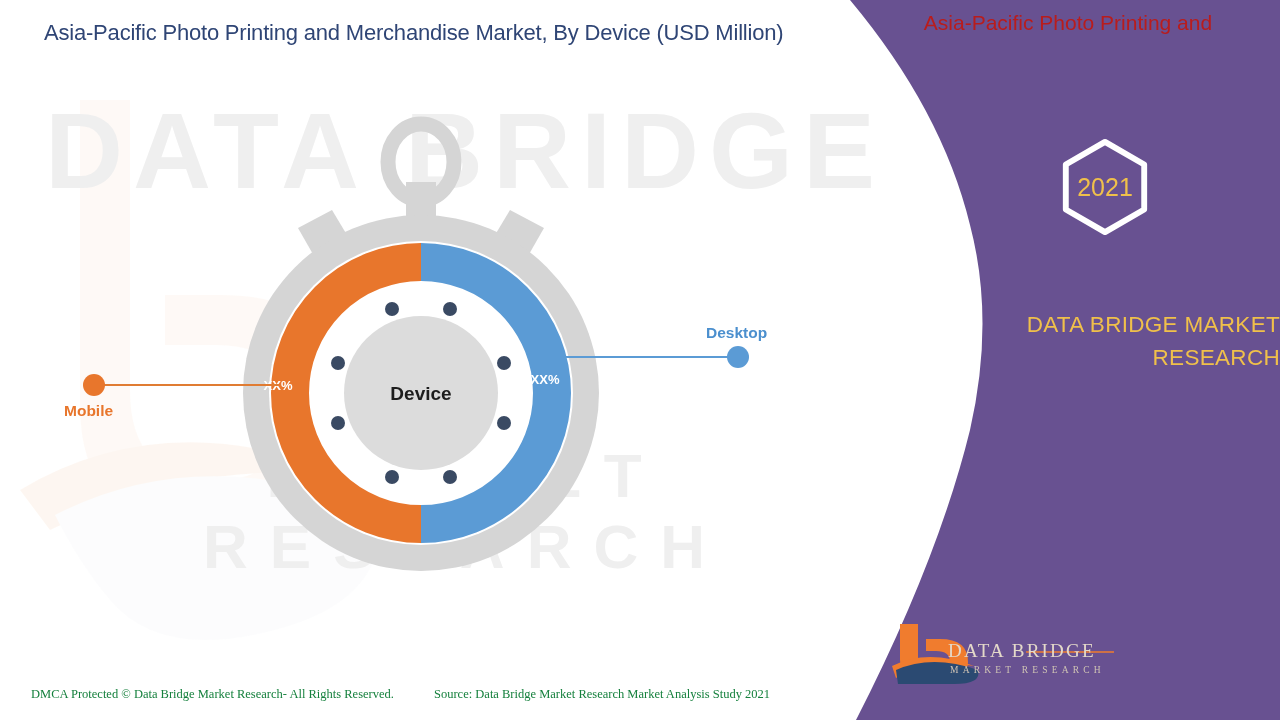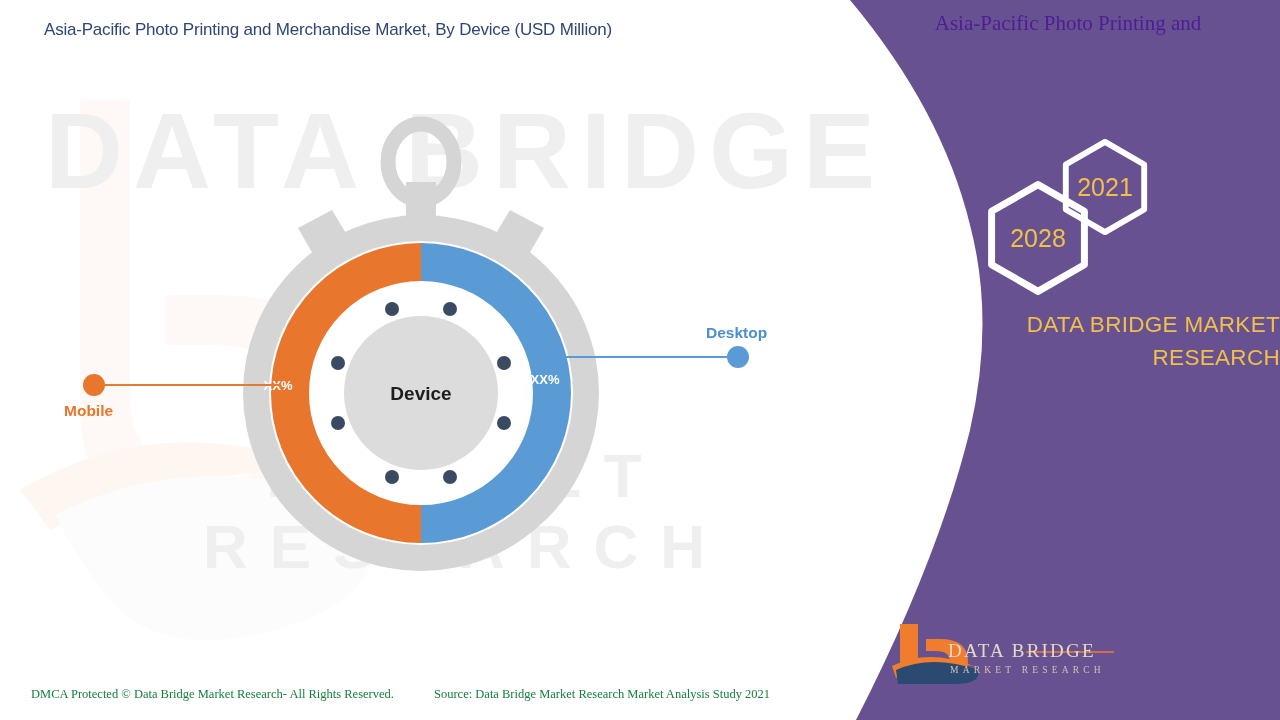--- a/index.html
+++ b/index.html
@@ -22,31 +22,31 @@
     color:#efefef;font-weight:700;letter-spacing:14px;
     font-family:"Liberation Sans",sans-serif;
     user-select:none;
   }
   .wm-text.top{top:88px;font-size:108px;letter-spacing:10px;}
   .wm-text.bottom{top:440px;font-size:62px;letter-spacing:22px;}
 
   
   .title{
     position:absolute;left:44px;top:20px;
-    font-size:17px;color:#2f4575;
+    font-size:22px;color:#2f4575;
     font-family:"Liberation Sans",sans-serif;
     letter-spacing:-0.2px;white-space:nowrap;
   }
 
   
   .panel{position:absolute;left:820px;top:0;width:460px;height:720px;}
   .panel-title{
     position:absolute;left:856px;top:8px;width:424px;
-    text-align:center;color:#4c1d95;font-size:21px;line-height:30px;
-    font-family:Liberation Serif, serif;
+    text-align:center;color:#b91c1c;font-size:21px;line-height:30px;
+    font-family:Liberation Sans, sans-serif;
   }
   .hexwrap{position:absolute;left:980px;top:140px;width:210px;height:130px;}
   .hex{position:absolute;}
   .hex .lbl{
     position:absolute;inset:0;display:flex;align-items:center;justify-content:center;
     color:#f0c04a;font-size:25px;font-family:"Liberation Sans",sans-serif;text-align:center;
   }
   .hex2021{left:76px;top:-2px;width:98px;height:98px;}
   .hex2028{left:0px;top:40px;width:116px;height:116px;}
   .brand{
@@ -161,26 +161,20 @@
 
   <svg class="panel" viewBox="0 0 460 720" preserveAspectRatio="none">
     <path d="M30 0 L460 0 L460 720 L36 720 Q118 560 150 430 Q175 320 150 225 Q122 110 30 0 Z" fill="#685191"></path>
   </svg>
 
   <div class="panel-title">
     <div>Asia-Pacific Photo Printing and</div>
   </div>
 
   <div class="hexwrap">
-    <div class="hex hex2028">
-      <svg viewBox="0 0 100 100" width="116" height="116">
-        <path d="M50 4 L90 27 L90 73 L50 96 L10 73 L10 27 Z" fill="none" stroke="#ffffff" stroke-width="6" stroke-linejoin="round"></path>
-      </svg>
-      <span class="lbl">2028</span>
-    </div>
     <div class="hex hex2021">
       <svg viewBox="0 0 100 100" width="98" height="98">
         <path d="M50 4 L90 27 L90 73 L50 96 L10 73 L10 27 Z" fill="none" stroke="#ffffff" stroke-width="6" stroke-linejoin="round"></path>
       </svg>
       <span class="lbl">2021</span>
     </div>
   </div>
 
   <div class="brand">
     <div>DATA BRIDGE MARKET</div>

